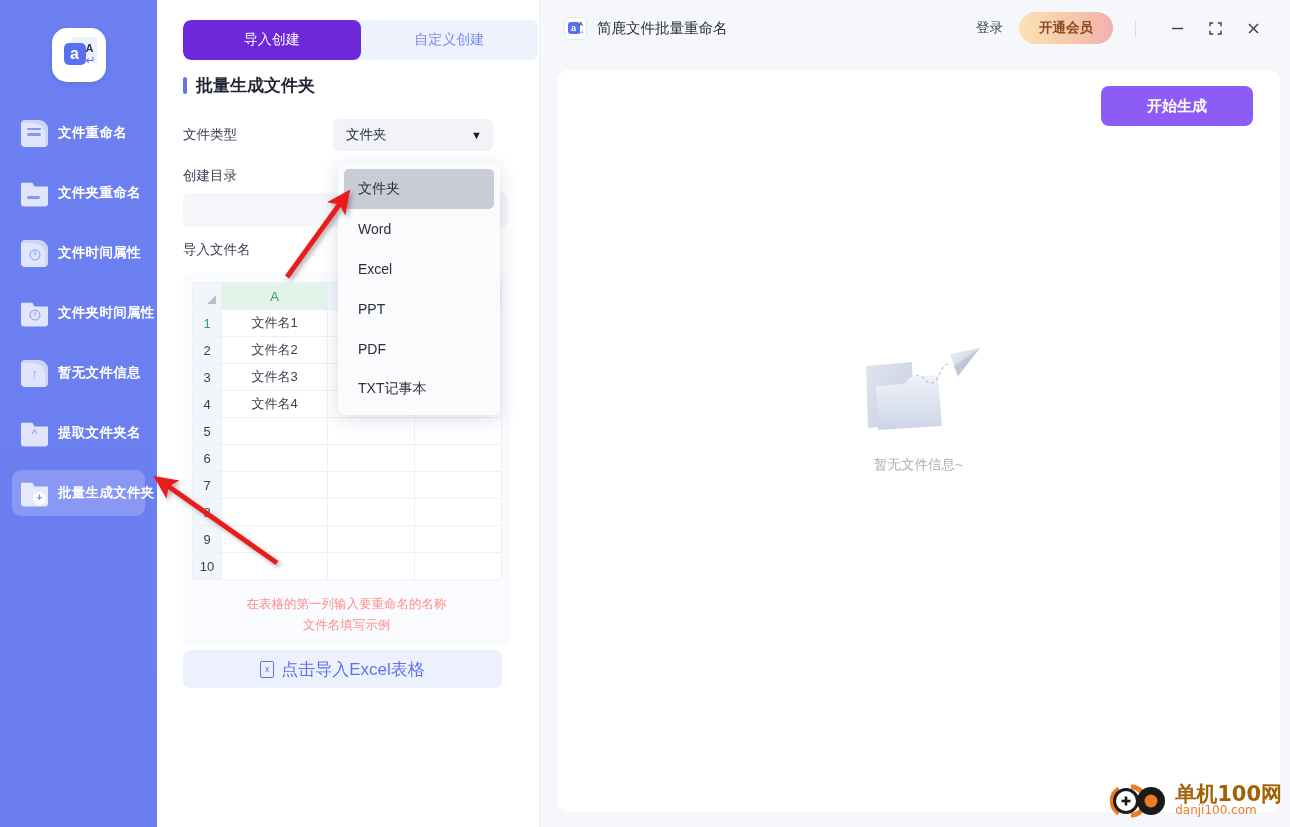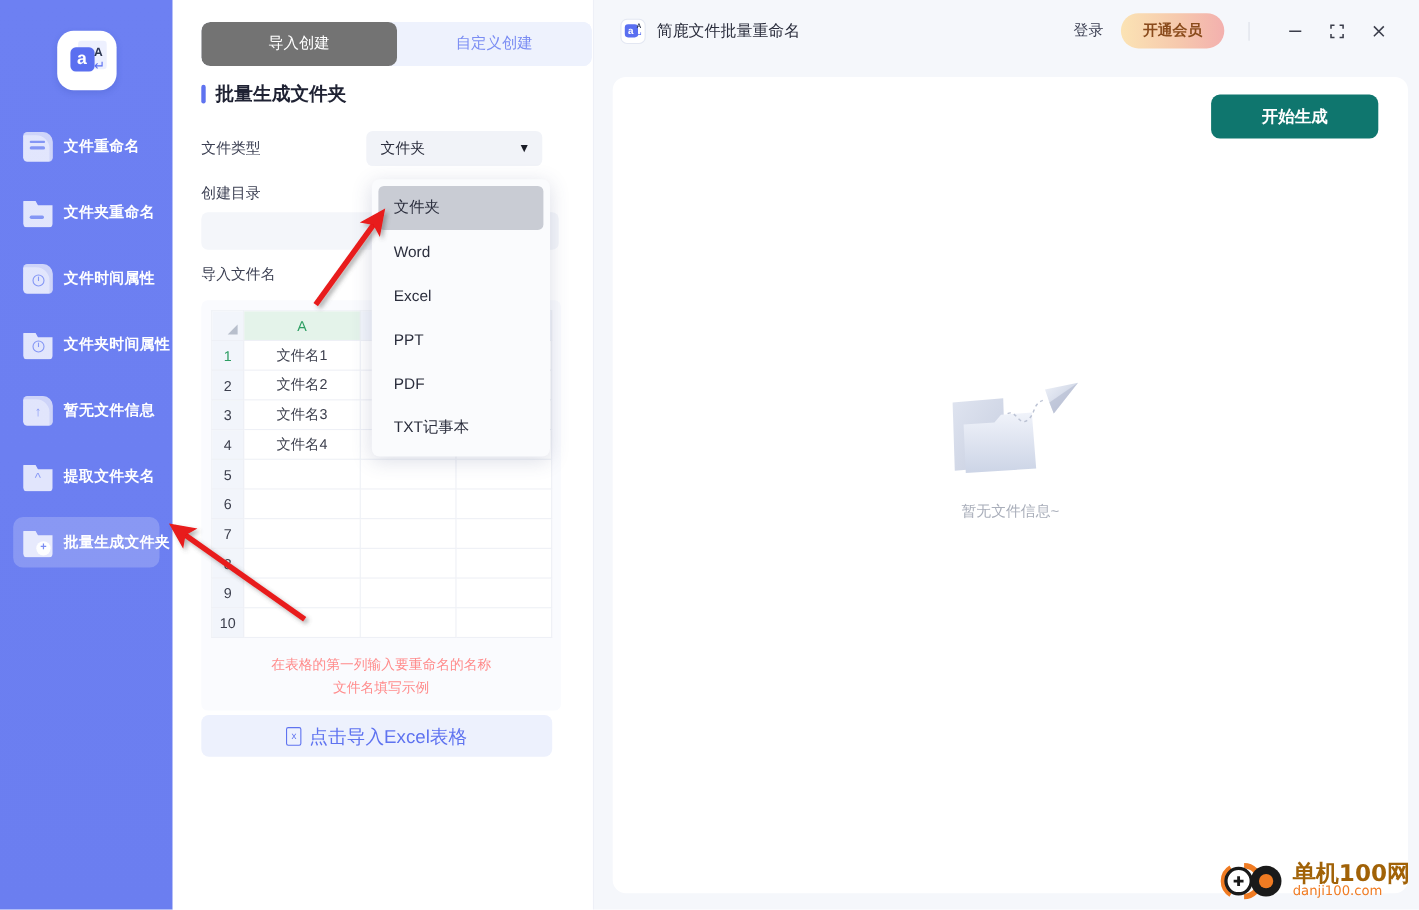--- a/index.html
+++ b/index.html
@@ -157,21 +157,21 @@
   }
   .tab {
     flex: 1;
     display: flex; align-items: center; justify-content: center;
     font-size: 14px;
     color: #7b8df3;
     cursor: pointer;
     background: #eef2fd;
   }
   .tab.active {
-    background: #737373;
+    background: #6d28d9;
     color: #ffffff;
     border-radius: 8px;
   }
   .section-title {
     display: flex; align-items: center;
     font-size: 17px; font-weight: bold; color: #1f2233;
     margin: 12px 0 22px 0;
   }
   .section-title::before {
     content: "";
@@ -391,21 +391,21 @@
     left: 17px; top: 70px;
     width: 723px; height: 742px;
     background: #ffffff;
     border-radius: 12px;
   }
   .gen-btn {
     position: absolute;
     right: 27px; top: 16px;
     width: 152px; height: 40px;
     border-radius: 8px;
-    background: #0f766e;
+    background: #8b5cf6;
     color: #ffffff;
     font-size: 15px; font-weight: bold;
     display: flex; align-items: center; justify-content: center;
     cursor: pointer;
   }
   .empty-wrap {
     position: absolute;
     left: 0; right: 0; top: 276px;
     display: flex; flex-direction: column; align-items: center;
   }

